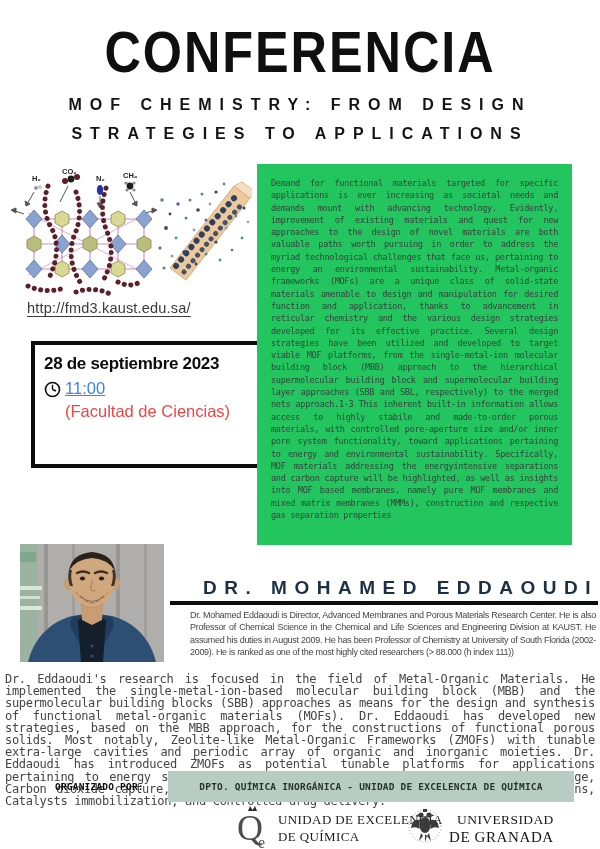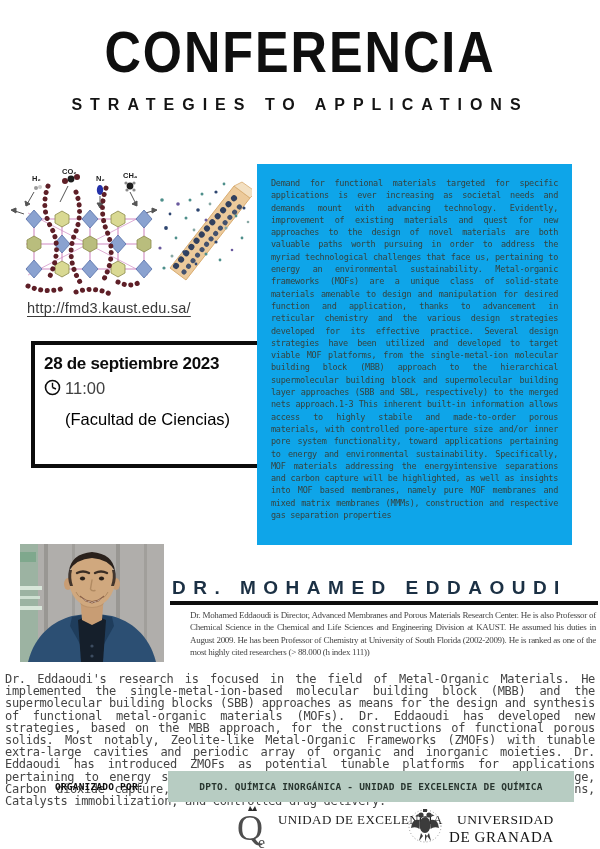--- a/index.html
+++ b/index.html
@@ -15,37 +15,37 @@
               font-size:16px; font-weight:700; letter-spacing:8px; line-height:29px;
               color:#141414; white-space:nowrap; }
 
   
   .figure { position:absolute; left:10px; top:164px; width:242px; height:136px; }
   .site-link { position:absolute; left:27px; top:300px; font-size:14.5px; color:#3a3a3a;
                text-decoration:underline; text-underline-offset:3px; letter-spacing:0.2px; cursor:pointer; }
   .event-box { position:absolute; left:31px; top:341px; width:230px; height:127px;
                border:4px solid #0c0c0c; padding:9px 6px 0 9px; background:#fff; }
   .event-date { font-size:17px; font-weight:700; letter-spacing:-0.3px; color:#0c0c0c; white-space:nowrap; }
-  .event-row { display:flex; align-items:flex-start; margin-top:5px; font-size:16.5px; color:#404040; }
+  .event-row { display:flex; align-items:flex-end; margin-top:5px; font-size:16.5px; color:#3b82f6;text-decoration:underline; }
   .event-row .ic { flex:0 0 auto; margin-right:4px; display:flex; align-items:center; }
-  .event-indent { margin-left:21px; font-size:16.5px; color:#000000; margin-top:12px; }
+  .event-indent { margin-left:21px; font-size:16.5px; color:#ef4444; margin-top:4px; }
 
   
   .abstract { position:absolute; left:257px; top:164px; width:315px; height:381px;
-              background:#0ea5e9; padding:13px 14px 0 14px;
+              background:#22c55e; padding:13px 14px 0 14px;
               font-family:"DejaVu Sans Mono", monospace; font-size:8.5px; letter-spacing:-0.3px;
               line-height:12.3px; text-align:justify; color:#36423e; }
 
   
   .photo { position:absolute; left:20px; top:544px; width:144px; height:118px; }
-  .speaker-name { position:absolute; left:172px; top:577px; width:426px; text-align:left;
+  .speaker-name { position:absolute; left:172px; top:577px; width:426px; text-align:right;
                   font-size:19px; font-weight:700; letter-spacing:7.5px; color:#1b3044; white-space:nowrap; }
   .name-rule { position:absolute; left:170px; top:601px; width:428px; height:4px; background:#0e0e0e; }
   .bio { position:absolute; left:190px; top:609px; width:406px;
-         font-family:Liberation Serif, serif; font-size:9px; letter-spacing:-0.3px;
+         font-family:Liberation Sans, sans-serif; font-size:9px; letter-spacing:-0.3px;
          line-height:12.4px; text-align:justify; color:#454545; }
 
   .research { position:absolute; left:5px; top:673px; width:590px;
               font-family:"DejaVu Sans Mono", monospace; font-size:12px; letter-spacing:-0.3px;
               line-height:12.2px; text-align:justify; color:#454545; }
 
   
   .org-label { position:absolute; left:55px; top:781px; font-family:"DejaVu Sans Mono", monospace;
                font-size:9.5px; font-weight:700; letter-spacing:0.2px; color:#0e0e0e; white-space:nowrap; }
   .org-box { position:absolute; left:140px; top:771px; width:406px; height:31px; background:#b7ccc2;
@@ -62,20 +62,21 @@
               font-size:13.5px; line-height:16.5px; letter-spacing:0.4px; color:#161616; white-space:nowrap;text-align:right; }
   .ugr-text .big { font-size:15px; letter-spacing:0.6px; }
 </style>
 </head>
 <body>
 
 <div class="page">
 
   <div class="title">CONFERENCIA</div>
   <div class="subtitle">
+    <div>MOF CHEMISTRY: FROM DESIGN</div>
     <div>STRATEGIES TO APPLICATIONS</div>
   </div>
 
   <div class="figure">
     <svg width="242" height="136" viewBox="0 0 242 136">
 
       <text x="22" y="17" font-size="7.5" font-weight="bold" fill="#222">H₂</text>
       <text x="52" y="10" font-size="7.5" font-weight="bold" fill="#222">CO₂</text>
       <text x="86" y="17" font-size="7.5" font-weight="bold" fill="#222">N₂</text>
       <text x="113" y="14" font-size="7.5" font-weight="bold" fill="#222">CH₄</text>
@@ -265,20 +266,21 @@
 
   <div class="qe-logo">
     <svg width="42" height="44" viewBox="0 0 42 44">
       <path d="M16,6 L18,1 L20.5,5 L23,1 L25,6 Z" fill="#2a2a2a"></path>
       <text x="5" y="35" font-family="Liberation Serif, serif" font-size="36" fill="#4e4e4e">Q</text>
       <text x="26" y="43" font-family="Liberation Serif, serif" font-size="16" fill="#4e4e4e">e</text>
     </svg>
   </div>
   <div class="ueq-text">
     <div>UNIDAD DE EXCELENCIA</div>
+    <div>DE QUÍMICA</div>
   </div>
   <div class="ugr-eagle">
     <svg width="34" height="40" viewBox="0 0 34 40">
       <circle cx="17" cy="20" r="16" fill="none" stroke="#9a9a9a" stroke-width="1" stroke-dasharray="1 2.2"></circle>
       <g fill="#3b3b3b">
         <rect x="15" y="3" width="4" height="3"></rect>
         <circle cx="13" cy="9" r="2.6"></circle>
           <circle cx="21" cy="9" r="2.6"></circle>
         <polygon points="10.6,8 7.5,9.5 10.8,10.6"></polygon>
           <polygon points="23.4,8 26.5,9.5 23.2,10.6"></polygon>

